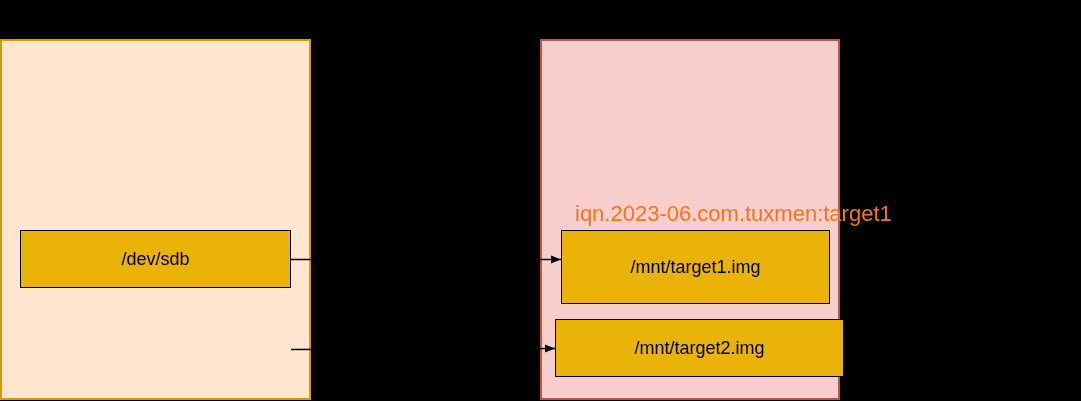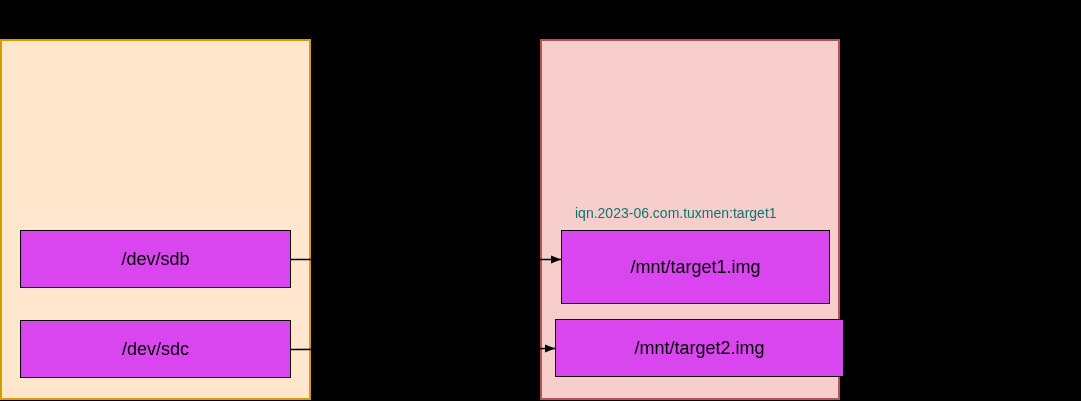--- a/index.html
+++ b/index.html
@@ -31,38 +31,38 @@
     left: 540px;
     top: 39px;
     width: 300px;
     height: 361px;
     background: #f8cecc;
     border: 2px solid #b85450;
   }
   .node {
     position: absolute;
     box-sizing: border-box;
-    background: #d946ef;
+    background: #eab308;
     border: 1.5px solid #000000;
     display: flex;
     align-items: center;
     justify-content: center;
     font-size: 18px;
     color: #000000;
     white-space: nowrap;
   }
   .node-sdb  { left: 20px;  top: 230px; width: 271px; height: 58px; }
   .node-sdc  { left: 20px;  top: 320px; width: 271px; height: 58px; }
   .node-t1   { left: 561px; top: 230px; width: 269px; height: 74px; }
   .node-t2   { left: 555px; top: 319px; width: 289px; height: 58px; }
   .iqn-label {
     position: absolute;
-    font-size: 14px;
+    font-size: 22px;
     line-height: 21px;
-    color: #0f766e;
+    color: #f97316;
     white-space: nowrap;
   }
   .iqn-label-1 { left: 575px; top: 203px; }
   .iqn-label-2 { left: 566px; top: 295px; }
   .connectors-layer {
     position: absolute;
     left: 0;
     top: 0;
     width: 1081px;
     height: 401px;
@@ -75,23 +75,20 @@
 <div class="canvas">
 
   <div class="container-box initiator-container"></div>
 
   <div class="container-box target-container"></div>
 
   <div class="node node-sdb">
     <span>/dev/sdb</span>
   </div>
 
-  <div class="node node-sdc">
-    <span>/dev/sdc</span>
-  </div>
 
   <div class="iqn-label iqn-label-1">iqn.2023-06.com.tuxmen:target1</div>
 
   <div class="node node-t1">
     <span>/mnt/target1.img</span>
   </div>
 
 
   <div class="node node-t2">
     <span>/mnt/target2.img</span>

